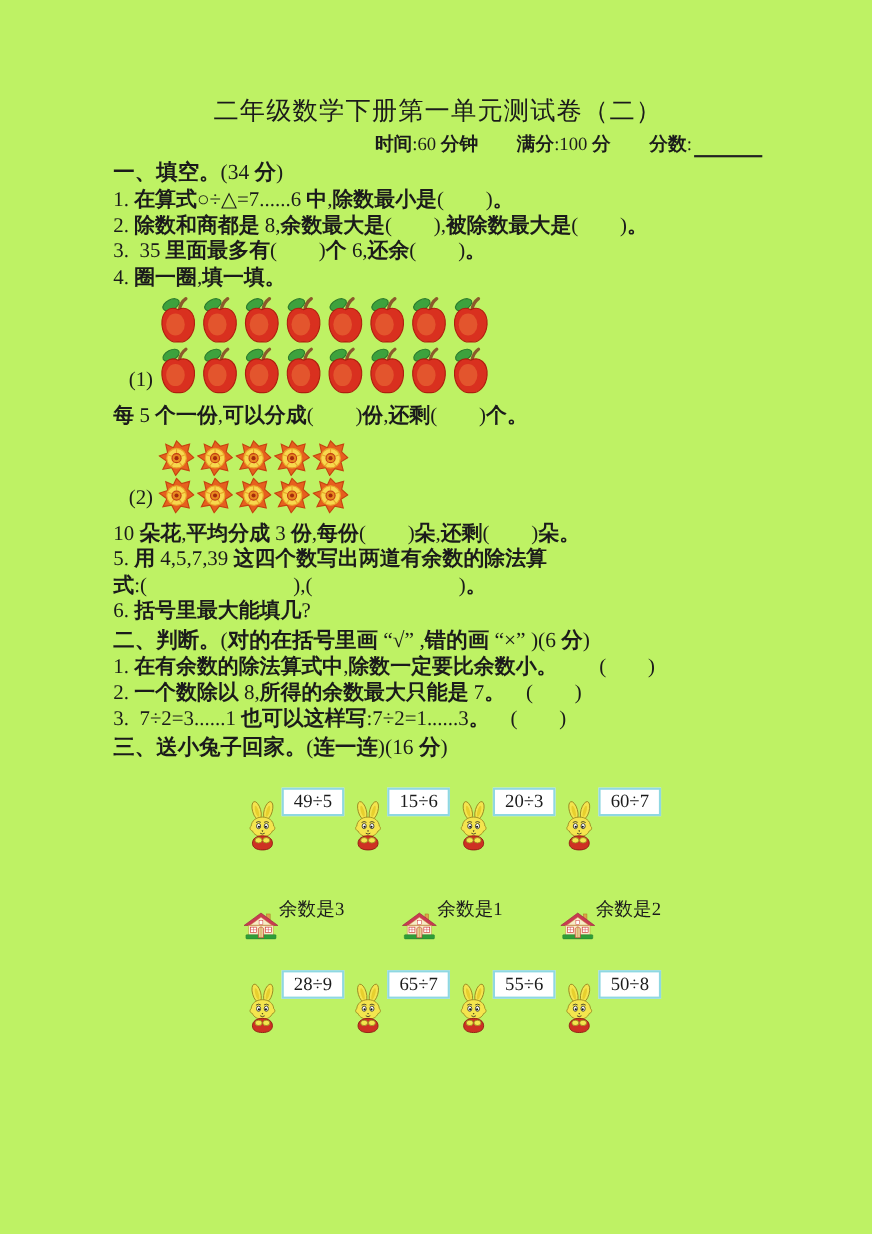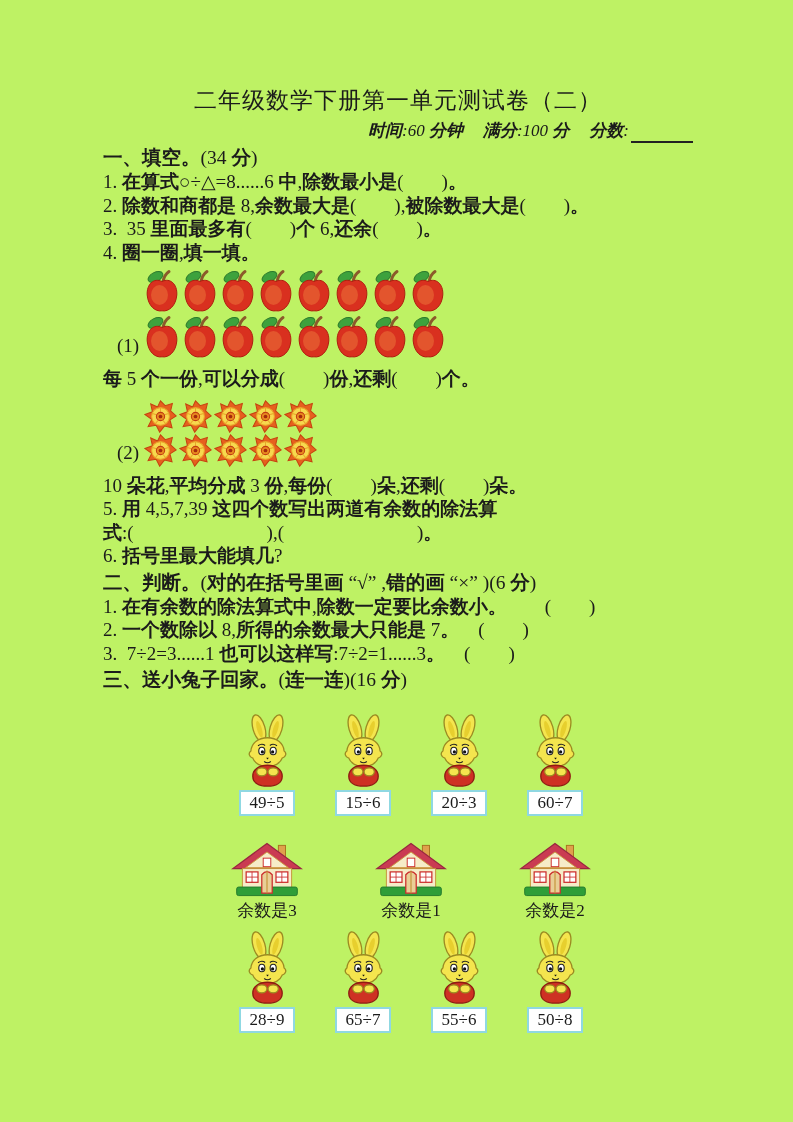--- a/index.html
+++ b/index.html
@@ -15,22 +15,22 @@
   .page{
     width:793px;height:1122px;background:#bef264;
     padding:86px 100px 0 103px;position:relative;
   }
   
   .title{
     text-align:center;font-family:"Liberation Serif",serif;font-weight:normal;
     font-size:23px;line-height:30px;letter-spacing:1px;white-space:pre;
   }
   .info-line{
-    display:flex;justify-content:flex-end;align-items:flex-end;gap:20px;
-    font-size:17px;font-weight:bold;line-height:25px;margin-top:2px;font-style:italic;
+    display:flex;justify-content:flex-end;align-items:flex-end;gap:35px;
+    font-size:17px;font-weight:bold;line-height:25px;margin-top:2px;
   }
   .info-item{white-space:pre;}
   .score-wrap{display:flex;align-items:flex-end;}
   .score-blank{display:inline-block;width:62px;height:15px;border-bottom:2px solid #222;margin-left:2px;}
   
   .sec-heading{
     font-size:19.5px;font-weight:bold;line-height:24px;margin-top:2px;white-space:pre-wrap;
   }
   .line{
     font-size:19px;font-weight:bold;line-height:23.5px;white-space:pre-wrap;
@@ -49,21 +49,21 @@
   .icon-grid{display:flex;flex-direction:column;gap:1px;}
   .icon-row{display:flex;gap:2px;}
   .icon-row svg{display:block;}
   .caption{margin-top:7px;}
   
   .match{width:380px;margin:22px 0 0 118px;}
   .match-row{display:flex;justify-content:space-between;}
   .match-row.gap-big{margin-top:26px;}
   .match-row.gap-small{margin-top:10px;}
   .match-cell{
-    width:92px;display:flex;flex-direction:column;align-items:center;cursor:pointer;
+    width:92px;display:flex;align-items:flex-start;cursor:pointer;
   }
   .expr-box{
     margin-top:2px;border:2px solid var(--box-border);background:#fff;
     font-family:"Liberation Serif",serif;font-size:17px;line-height:20px;
     padding:1px 9px;white-space:pre;
   }
   .house-label{
     margin-top:3px;font-family:"Liberation Serif",serif;font-size:17px;line-height:20px;white-space:pre;
   }
 </style>
@@ -77,21 +77,21 @@
   <div class="info-line">
     <span class="info-item mixed">时间<span class="lat">:60 </span>分钟</span>
     <span class="info-item mixed">满分<span class="lat">:100 </span>分</span>
     <span class="score-wrap">
       <span class="info-item mixed">分数<span class="lat">:</span></span>
       <span class="score-blank"></span>
     </span>
   </div>
 
   <div class="sec-heading mixed">一、填空。<span class="lat">(34 </span>分<span class="lat">)</span></div>
-  <div class="line mixed"><span class="lat">1. </span>在算式<span class="lat">○÷△=8......6 </span>中<span class="lat">,</span>除数最小是<span class="lat">(　　)</span>。</div>
+  <div class="line mixed"><span class="lat">1. </span>在算式<span class="lat">○÷△=7......6 </span>中<span class="lat">,</span>除数最小是<span class="lat">(　　)</span>。</div>
   <div class="line mixed"><span class="lat">2. </span>除数和商都是<span class="lat"> 8,</span>余数最大是<span class="lat">(　　),</span>被除数最大是<span class="lat">(　　)</span>。</div>
   <div class="line mixed"><span class="lat">3.  35 </span>里面最多有<span class="lat">(　　)</span>个<span class="lat"> 6,</span>还余<span class="lat">(　　)</span>。</div>
   <div class="line mixed"><span class="lat">4. </span>圈一圈<span class="lat">,</span>填一填。</div>
 
   <div class="img-block">
     <span class="idx mixed"><span class="lat">(1)</span></span>
     <div class="icon-grid" id="apple-grid">
         <div class="icon-row">
           <svg width="36" height="45" viewBox="0 0 36 45">
     <path d="M19,13 Q20,6 25,2.5" stroke="#8B5A2B" stroke-width="3" fill="none" stroke-linecap="round"></path>

